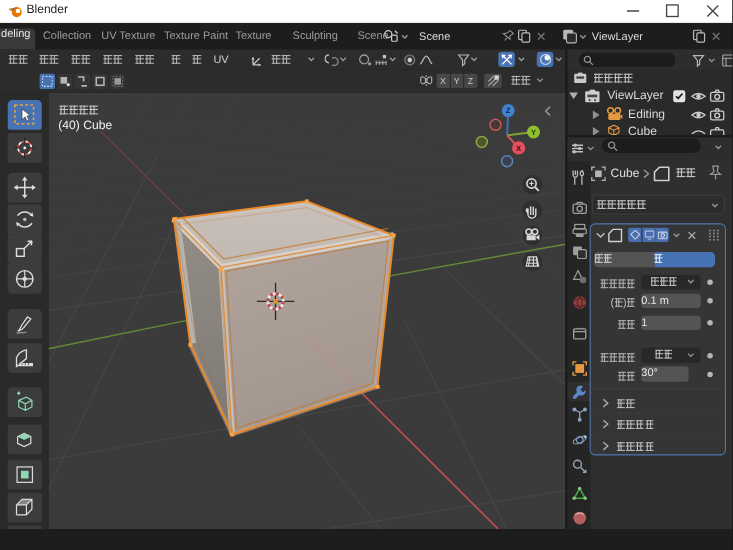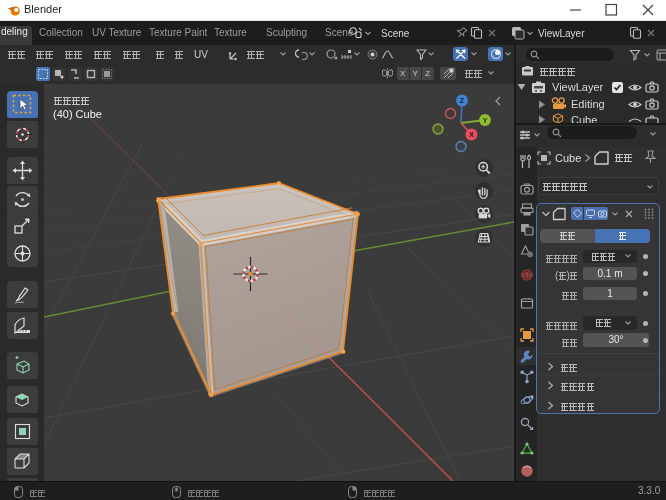--- a/index.html
+++ b/index.html
@@ -31,21 +31,21 @@
 
 #outl{position:absolute;left:514px;top:45px;width:152px;height:78px;background:#2a2a2a;border-left:2px solid #191919}
 #outlh{position:absolute;left:0;top:0;width:152px;height:18px;background:#2d2d2d}
 
 #props{position:absolute;left:514px;top:123px;width:152px;height:358px;background:#2f2f2f;border-left:2px solid #191919;border-top:2px solid #191919}
 #propsh{position:absolute;left:0;top:0;width:150px;height:22px;background:#2d2d2d}
 #tabstrip{position:absolute;left:0;top:22px;width:21px;height:334px;background:#252525}
 
 #status{position:absolute;left:0;top:481px;width:666px;height:19px;background:#1e1e1e;border-top:1px solid #111}
 .st{position:absolute;top:5px;font-size:9px;color:#8a8a8a}
-.fieldgray{position:absolute;background:#545454;border-radius:3px;color:#e8e8e8;font-size:10px;text-align:center}
+.fieldgray{position:absolute;background:#545454;border-radius:3px;color:#e8e8e8;font-size:10px;text-align:left}
 .fielddark{position:absolute;background:#282828;border-radius:3px;color:#d4d4d4;font-size:10px}
 .dot{position:absolute;width:5px;height:5px;border-radius:50%;background:#b6b6b6}
 .lbl{position:absolute;font-size:10px;color:#c0c0c0;text-align:right}
 </style></head>
 <body>
 <div id="w">
   <div id="titlebar">
     <svg class="abs" style="left:7px;top:3px" width="14" height="14" viewBox="0 0 14 14">
         <circle cx="8.2" cy="8" r="4.6" fill="#ea7600"></circle>
         <circle cx="9.4" cy="7" r="2.1" fill="#fff"></circle>
@@ -681,50 +681,32 @@
     <div class="lbl" style="left:10px;top:165px;width:52px"><i class="cj" style="width:7px;height:8px"></i><i class="cj" style="width:7px;height:8px"></i></div>
     <div class="fieldgray" style="left:67px;top:161.5px;width:54px;height:13.5px;line-height:13.5px">1</div>
     <div class="dot" style="left:127px;top:166px"></div>
     <div class="lbl" style="left:10px;top:194.5px;width:52px"><i class="cj" style="width:7px;height:8px"></i><i class="cj" style="width:7px;height:8px"></i><i class="cj" style="width:7px;height:8px"></i><i class="cj" style="width:7px;height:8px"></i></div>
     <div class="fielddark" style="left:67px;top:191px;width:54px;height:13.5px;line-height:13px;padding-left:12px"><i class="cj" style="width:7px;height:8px"></i><i class="cj" style="width:7px;height:8px"></i></div>
     <svg class="abs" style="left:108px;top:194.5px" width="8" height="6" viewBox="0 0 8 6">
         <path d="M1.5 1.5 L4 4 L6.5 1.5" stroke="#999" stroke-width="1.2" fill="none"></path>
       </svg>
     <div class="dot" style="left:127px;top:195.5px"></div>
     <div class="lbl" style="left:10px;top:211.5px;width:52px"><i class="cj" style="width:7px;height:8px"></i><i class="cj" style="width:7px;height:8px"></i></div>
-    <div class="fieldgray" style="left:67px;top:208px;width:66px;height:13.5px;line-height:13.5px">30°</div>
+    <div class="fieldgray" style="left:67px;top:208px;width:43px;height:13.5px;line-height:13.5px">30°</div>
     <div class="dot" style="left:127px;top:212.5px"></div>
 
     <div class="abs" style="left:21px;top:227.5px;width:122px;height:1px;background:#3f3f3f"></div>
     <svg class="abs" style="left:31px;top:237px" width="7" height="9" viewBox="0 0 7 9">
         <path d="M1.5 1 L5.5 4.5 L1.5 8" stroke="#aaa" stroke-width="1.3" fill="none"></path>
       </svg>
     <div class="abs" style="left:44px;top:237px;color:#cfcfcf"><i class="cj" style="width:7.5px;height:8.5px"></i><i class="cj" style="width:7.5px;height:8.5px"></i></div>
     <div class="abs" style="left:21px;top:250px;width:122px;height:1px;background:#3b3b3b"></div>
     <svg class="abs" style="left:31px;top:256px" width="7" height="9" viewBox="0 0 7 9">
         <path d="M1.5 1 L5.5 4.5 L1.5 8" stroke="#aaa" stroke-width="1.3" fill="none"></path>
       </svg>
     <div class="abs" style="left:44px;top:256px;color:#cfcfcf"><i class="cj" style="width:7.5px;height:8.5px"></i><i class="cj" style="width:7.5px;height:8.5px"></i><i class="cj" style="width:7.5px;height:8.5px"></i><i class="cj" style="width:7.5px;height:8.5px"></i></div>
     <div class="abs" style="left:21px;top:270px;width:122px;height:1px;background:#3b3b3b"></div>
     <svg class="abs" style="left:31px;top:276px" width="7" height="9" viewBox="0 0 7 9">
         <path d="M1.5 1 L5.5 4.5 L1.5 8" stroke="#aaa" stroke-width="1.3" fill="none"></path>
       </svg>
     <div class="abs" style="left:44px;top:276px;color:#cfcfcf"><i class="cj" style="width:7.5px;height:8.5px"></i><i class="cj" style="width:7.5px;height:8.5px"></i><i class="cj" style="width:7.5px;height:8.5px"></i><i class="cj" style="width:7.5px;height:8.5px"></i></div>
   </div>
-  <div id="status">
-    <svg class="abs" style="left:14px;top:4px" width="9" height="12" viewBox="0 0 9 12">
-        <rect x="0.5" y="0.5" width="8" height="11" rx="3" fill="none" stroke="#8a8a8a" stroke-width="1"></rect>
-        <path d="M4.5 0.5 a4 4 0 0 0 -4 4 l4 0 z" fill="#8a8a8a"></path>
-      </svg>
-    <div class="st" style="left:29px"><i class="cj cjs"></i><i class="cj cjs"></i></div>
-    <svg class="abs" style="left:172px;top:4px" width="9" height="12" viewBox="0 0 9 12">
-        <rect x="0.5" y="0.5" width="8" height="11" rx="3" fill="none" stroke="#8a8a8a" stroke-width="1"></rect>
-        <rect x="3.2" y="1.5" width="2.6" height="4" rx="1.2" fill="#8a8a8a"></rect>
-      </svg>
-    <div class="st" style="left:187px"><i class="cj cjs"></i><i class="cj cjs"></i><i class="cj cjs"></i><i class="cj cjs"></i></div>
-    <svg class="abs" style="left:348px;top:4px" width="9" height="12" viewBox="0 0 9 12">
-        <rect x="0.5" y="0.5" width="8" height="11" rx="3" fill="none" stroke="#8a8a8a" stroke-width="1"></rect>
-        <path d="M4.5 0.5 a4 4 0 0 1 4 4 l-4 0 z" fill="#8a8a8a"></path>
-      </svg>
-    <div class="st" style="left:363px"><i class="cj cjs"></i><i class="cj cjs"></i><i class="cj cjs"></i><i class="cj cjs"></i></div>
-    <div class="abs" style="left:638px;top:3px;font-size:10px;color:#9f9f9f">3.3.0</div>
-  </div>
 </div>
 
 </body></html>

